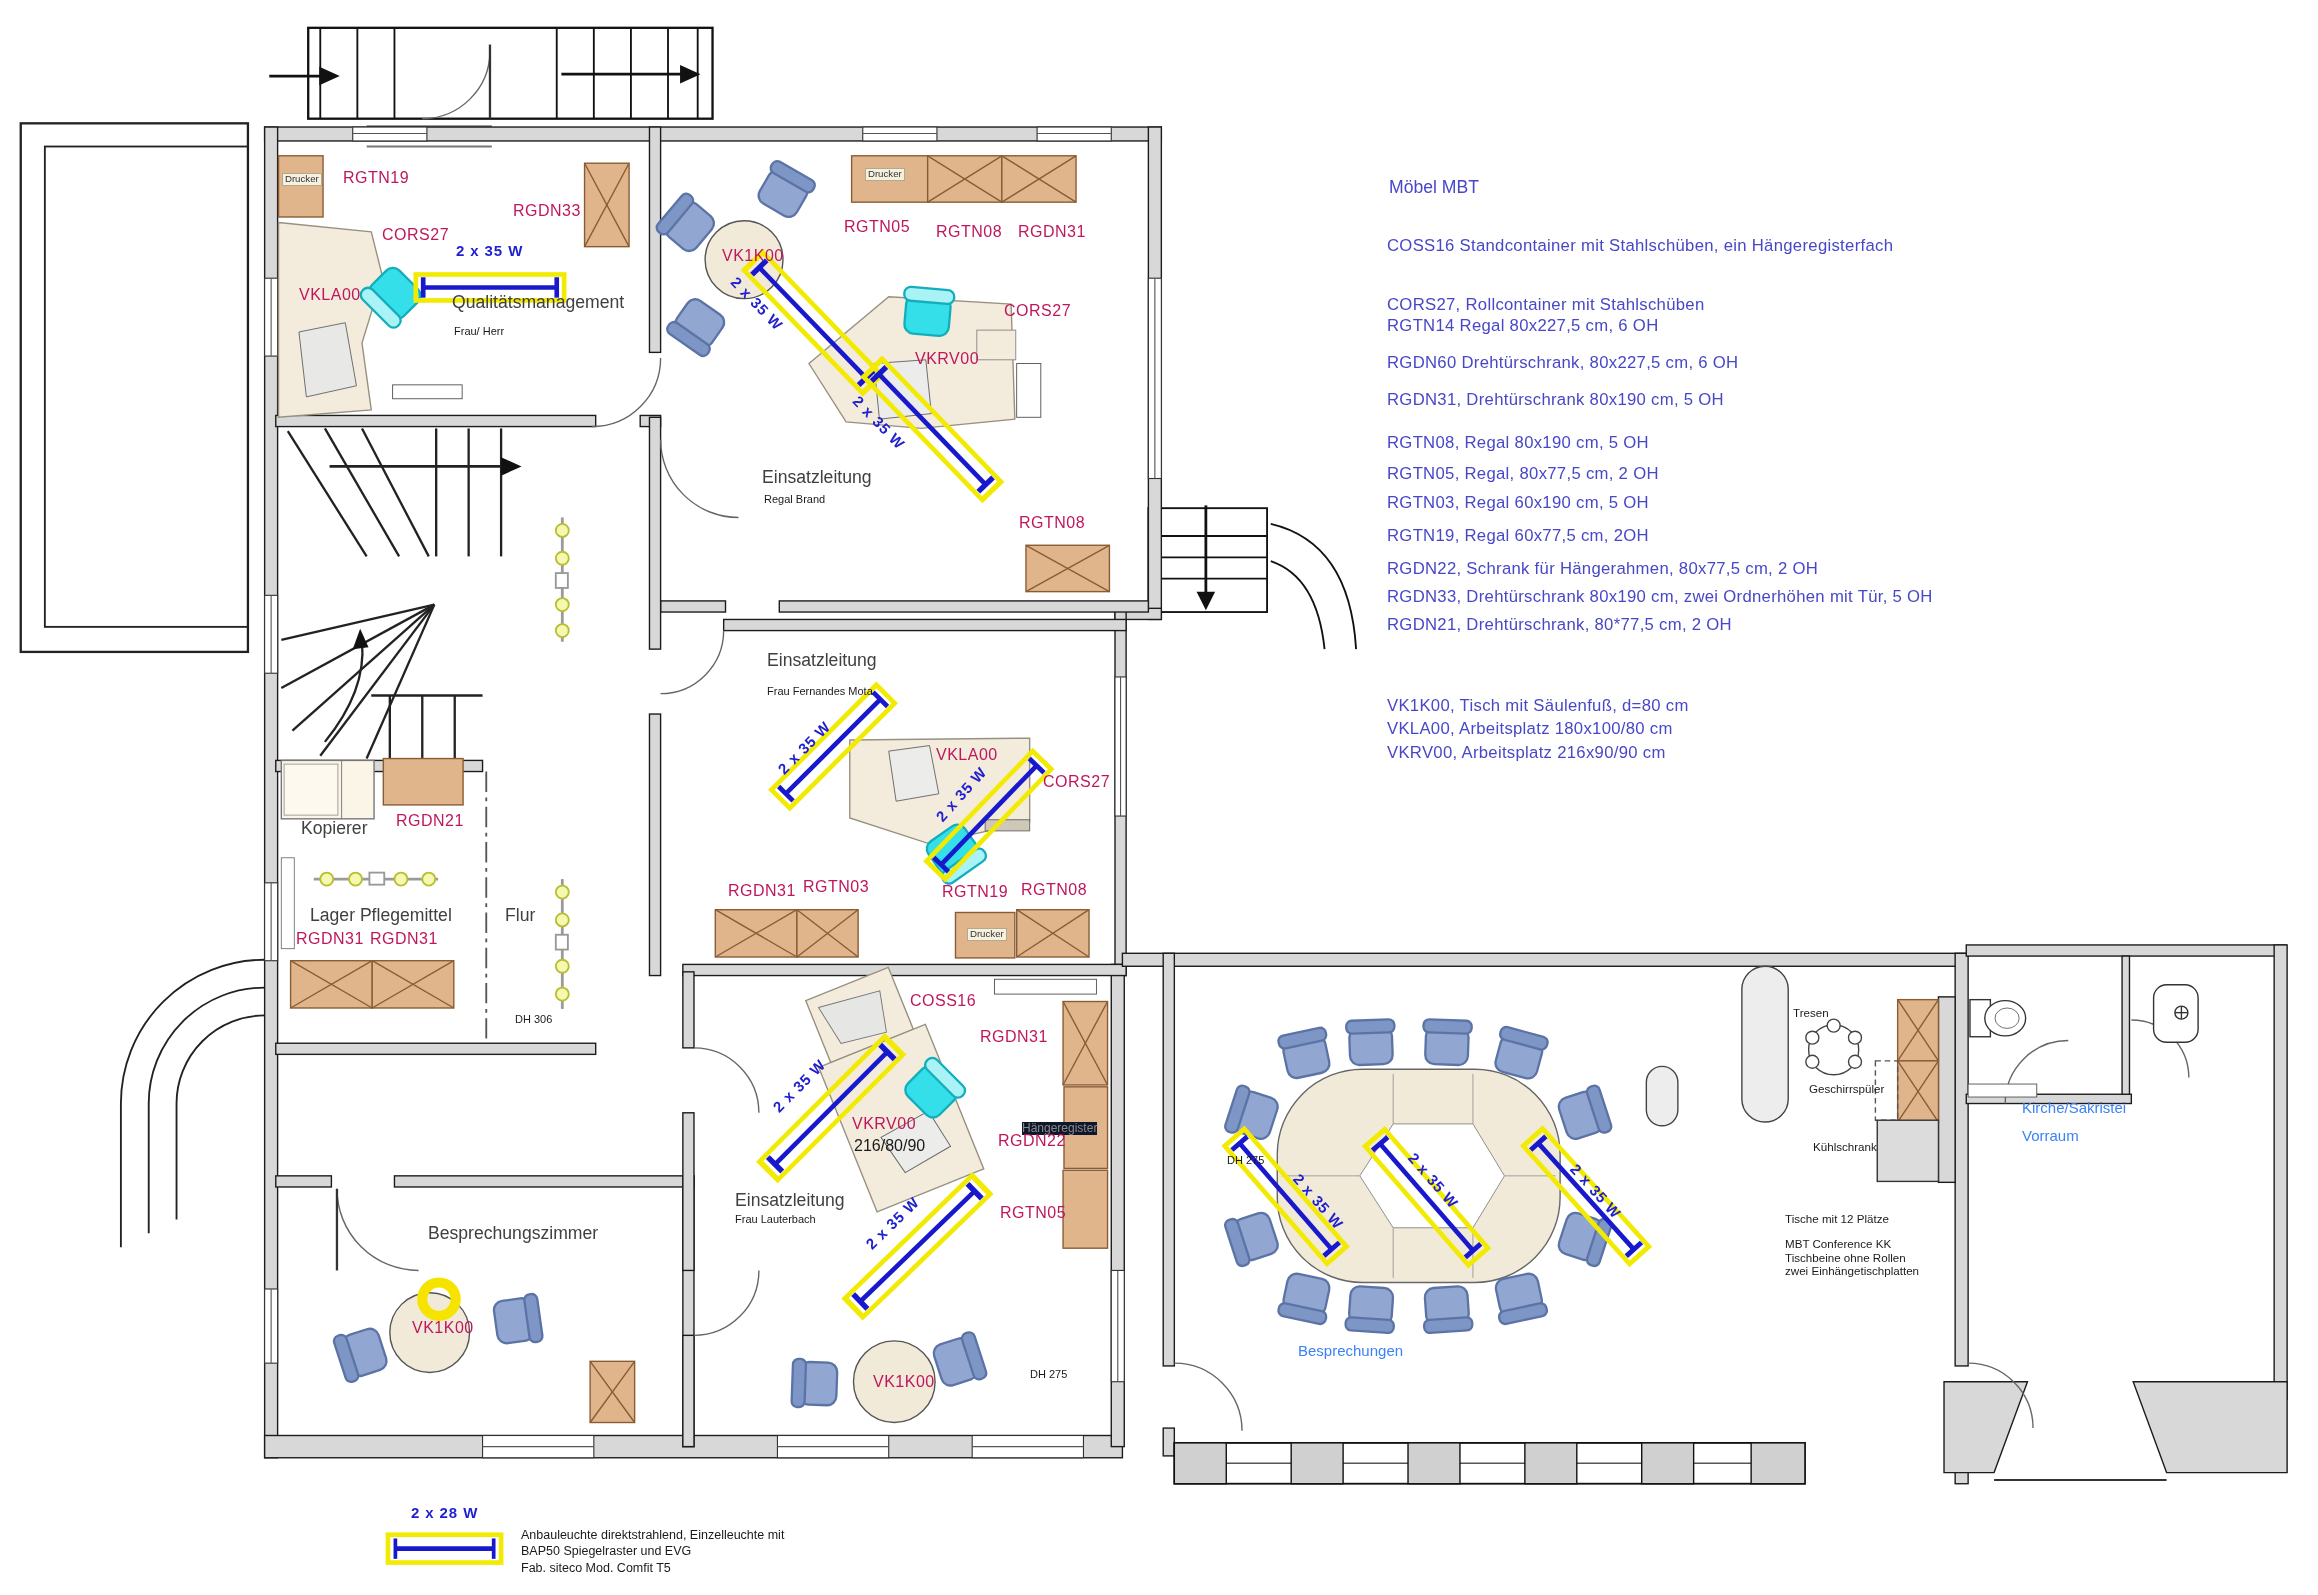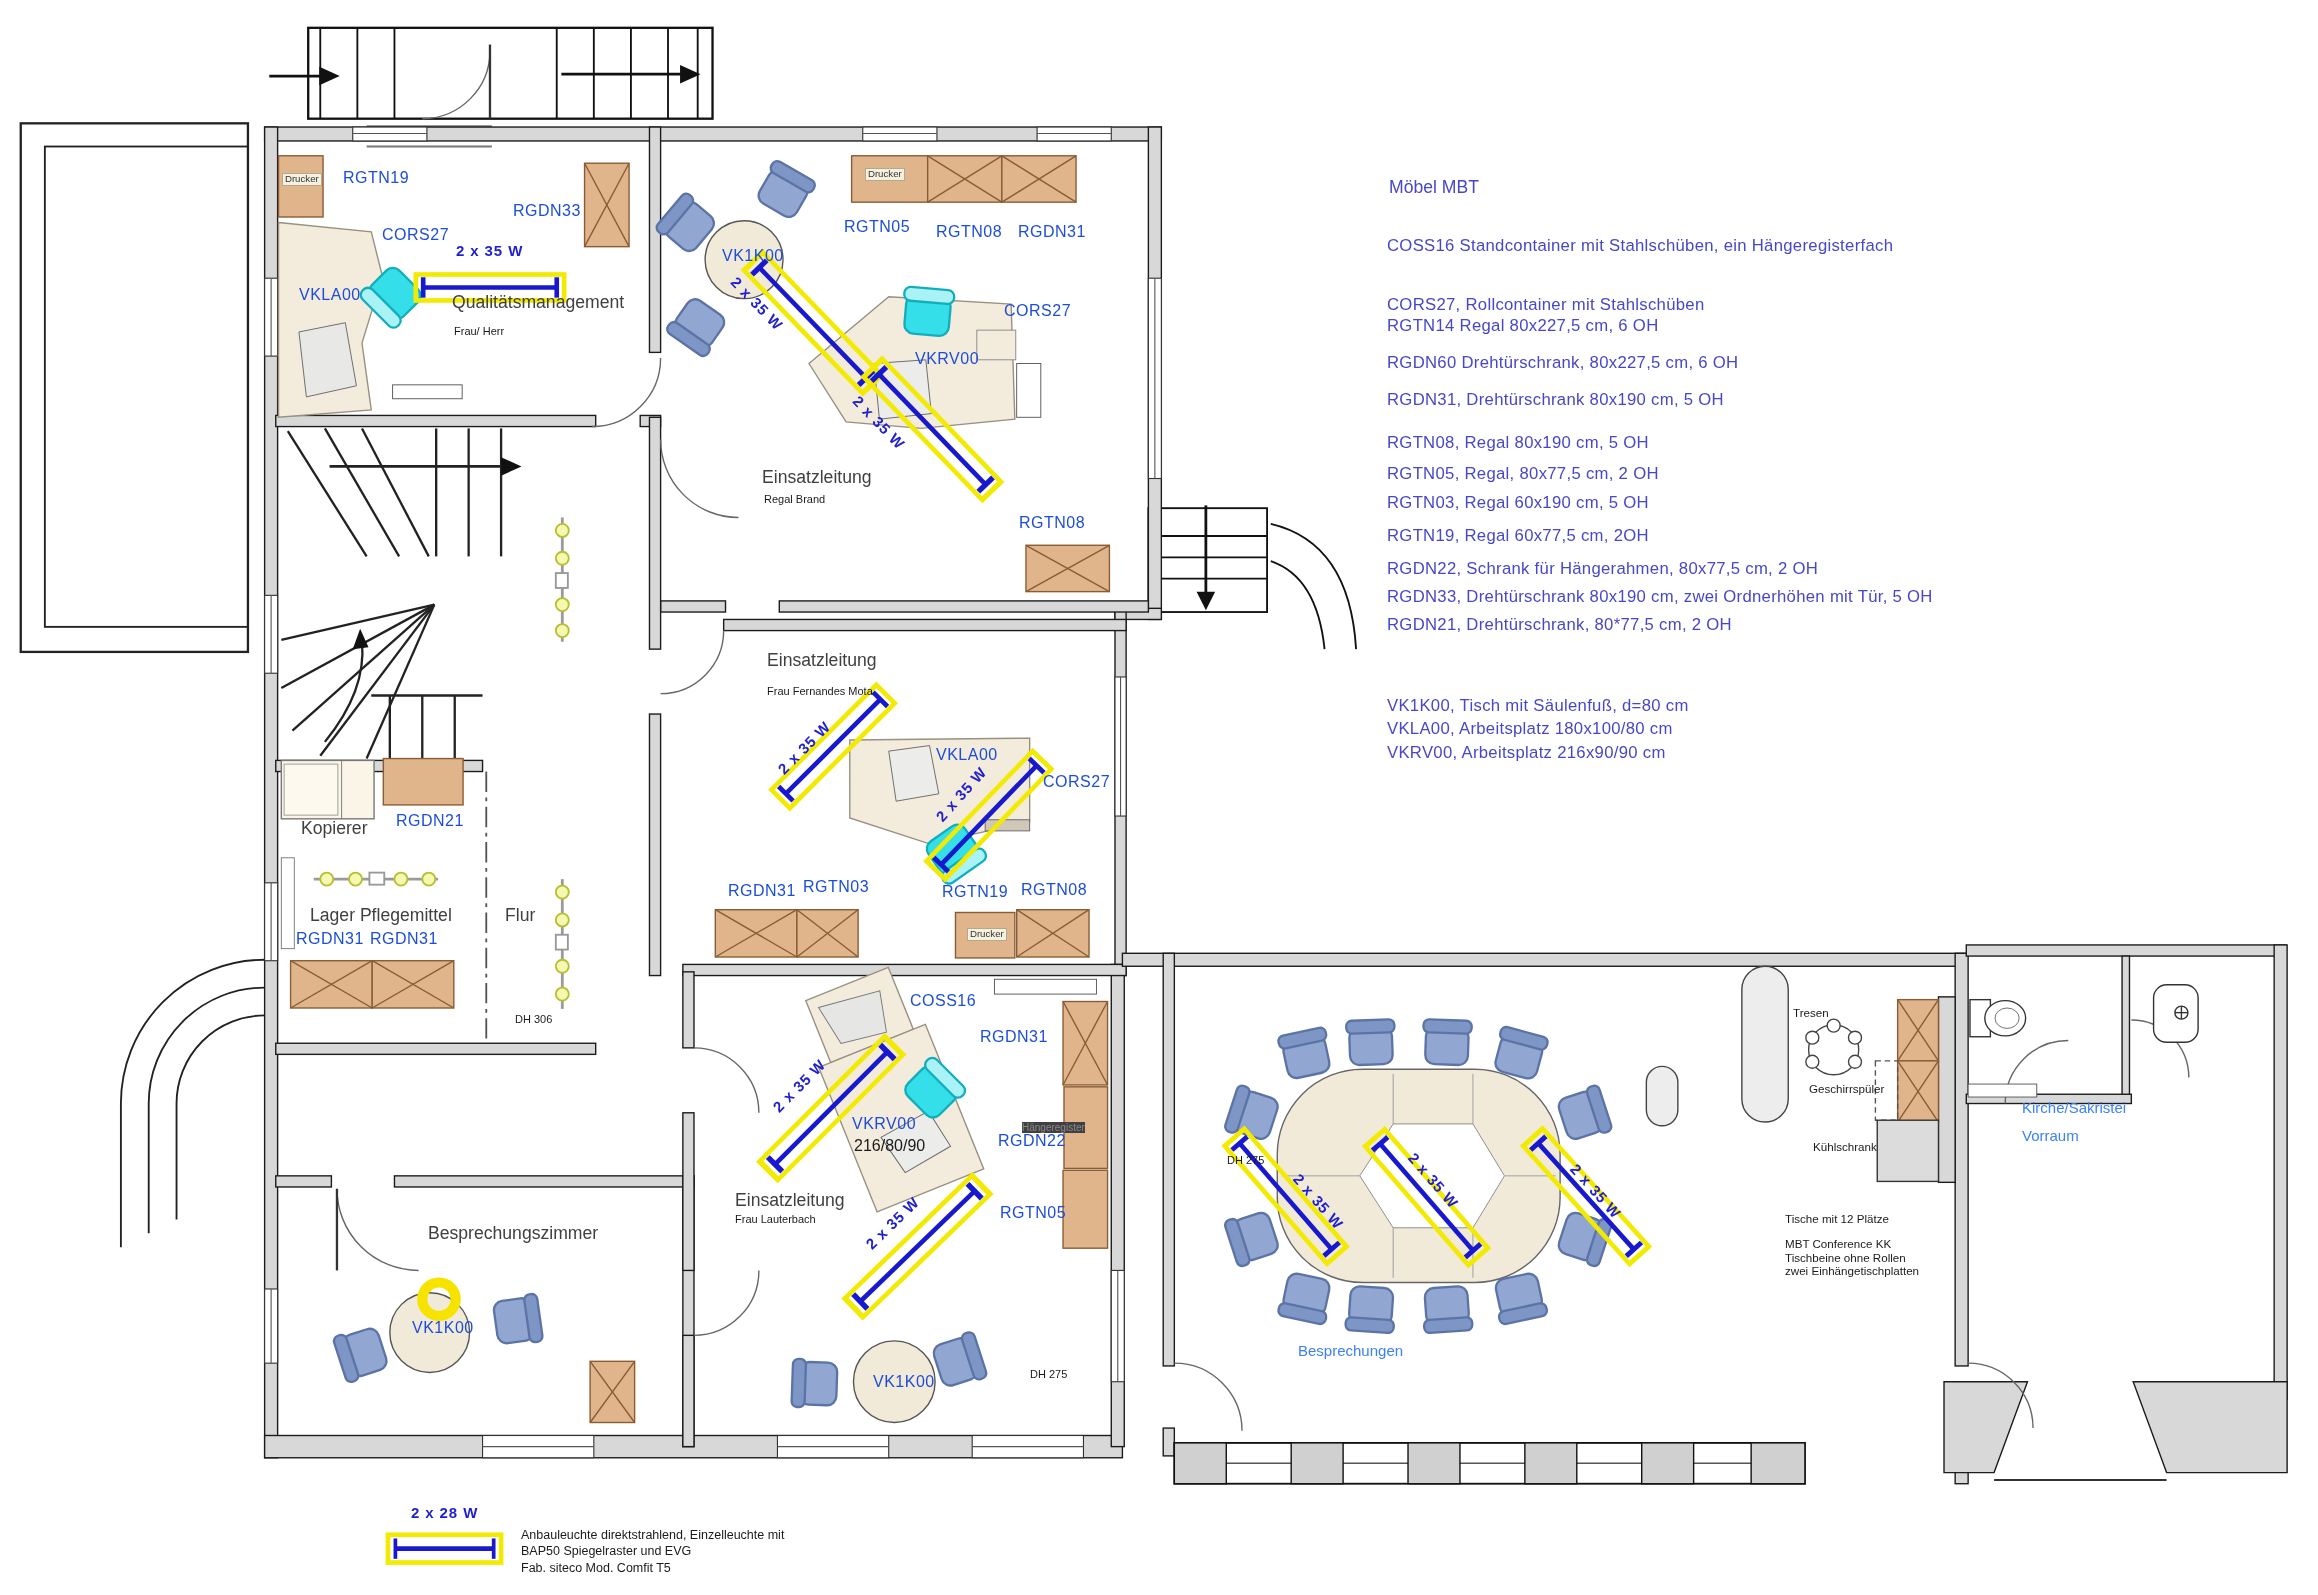--- a/index.html
+++ b/index.html
@@ -1,28 +1,28 @@
 <!DOCTYPE html>
 <html style="font-size:15px"><head>
 <meta charset="utf-8">
 <style>
   html,body{margin:0;padding:0;background:#ffffff;}
   #plan{position:relative;width:2319px;height:1595px;background:#ffffff;overflow:hidden;
         font-family:"Liberation Sans",sans-serif;}
   #plan svg{position:absolute;left:0;top:0;}
   .lbl{position:absolute;white-space:nowrap;line-height:1.1;transform-origin:0 0;}
-  .code{color:#1d4ed8;font-size:16px;letter-spacing:0.5px;}
+  .code{color:#be185d;font-size:16px;letter-spacing:0.5px;}
   .room{color:#404040;font-size:17.6px;}
   .room-md{color:#3b82f6;font-size:15px;}
   .occ{color:#1a1a1a;font-size:11px;}
   .w35{color:#1f1fd0;font-size:15px;font-weight:bold;letter-spacing:0.9px;}
   .sm{color:#1a1a1a;font-size:11px;}
   .note{color:#1a1a1a;font-size:12.5px;}
   .kn{color:#1a1a1a;font-size:11.6px;}
-  .tiny{color:#8a8a8a;font-size:10px;background:#404040;}
+  .tiny{color:#8a8a8a;font-size:12px;background:#0f172a;}
   .drucker{color:#333;font-size:9.7px;background:#f6f1de;border:0.9px solid #b2a98f;padding:0 1.9px;}
   .legend{color:#4747c8;font-size:16.7px;letter-spacing:0.3px;}
   .legend-title{color:#4747c8;font-size:17.6px;}
 </style>
 </head>
 <body>
 
 <div id="plan">
 
 <svg width="2319" height="1595" viewBox="0 0 2500 1720">

